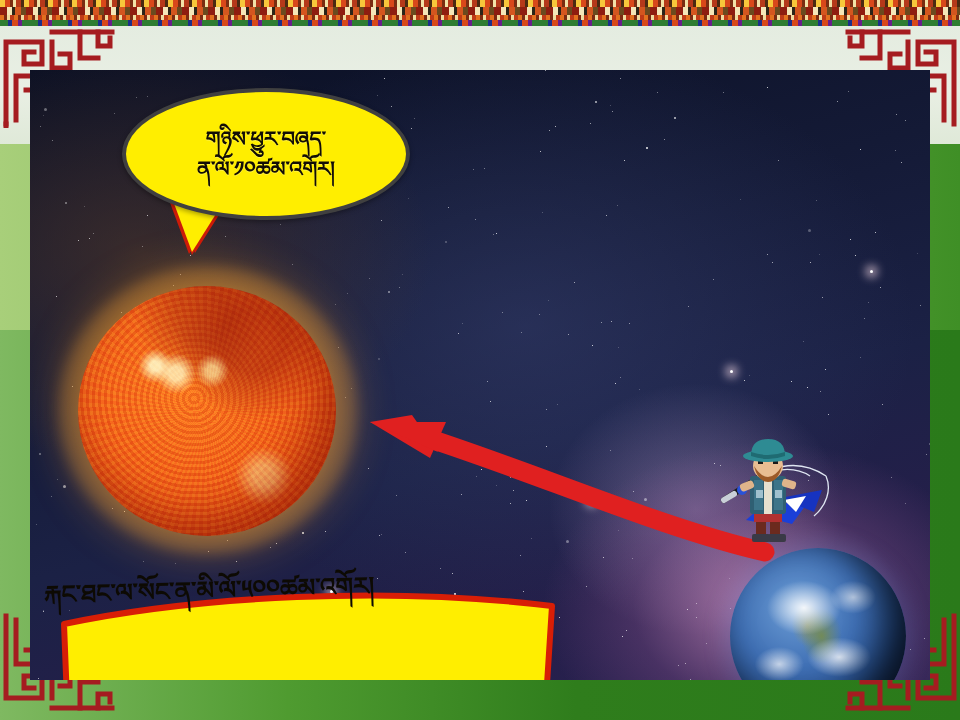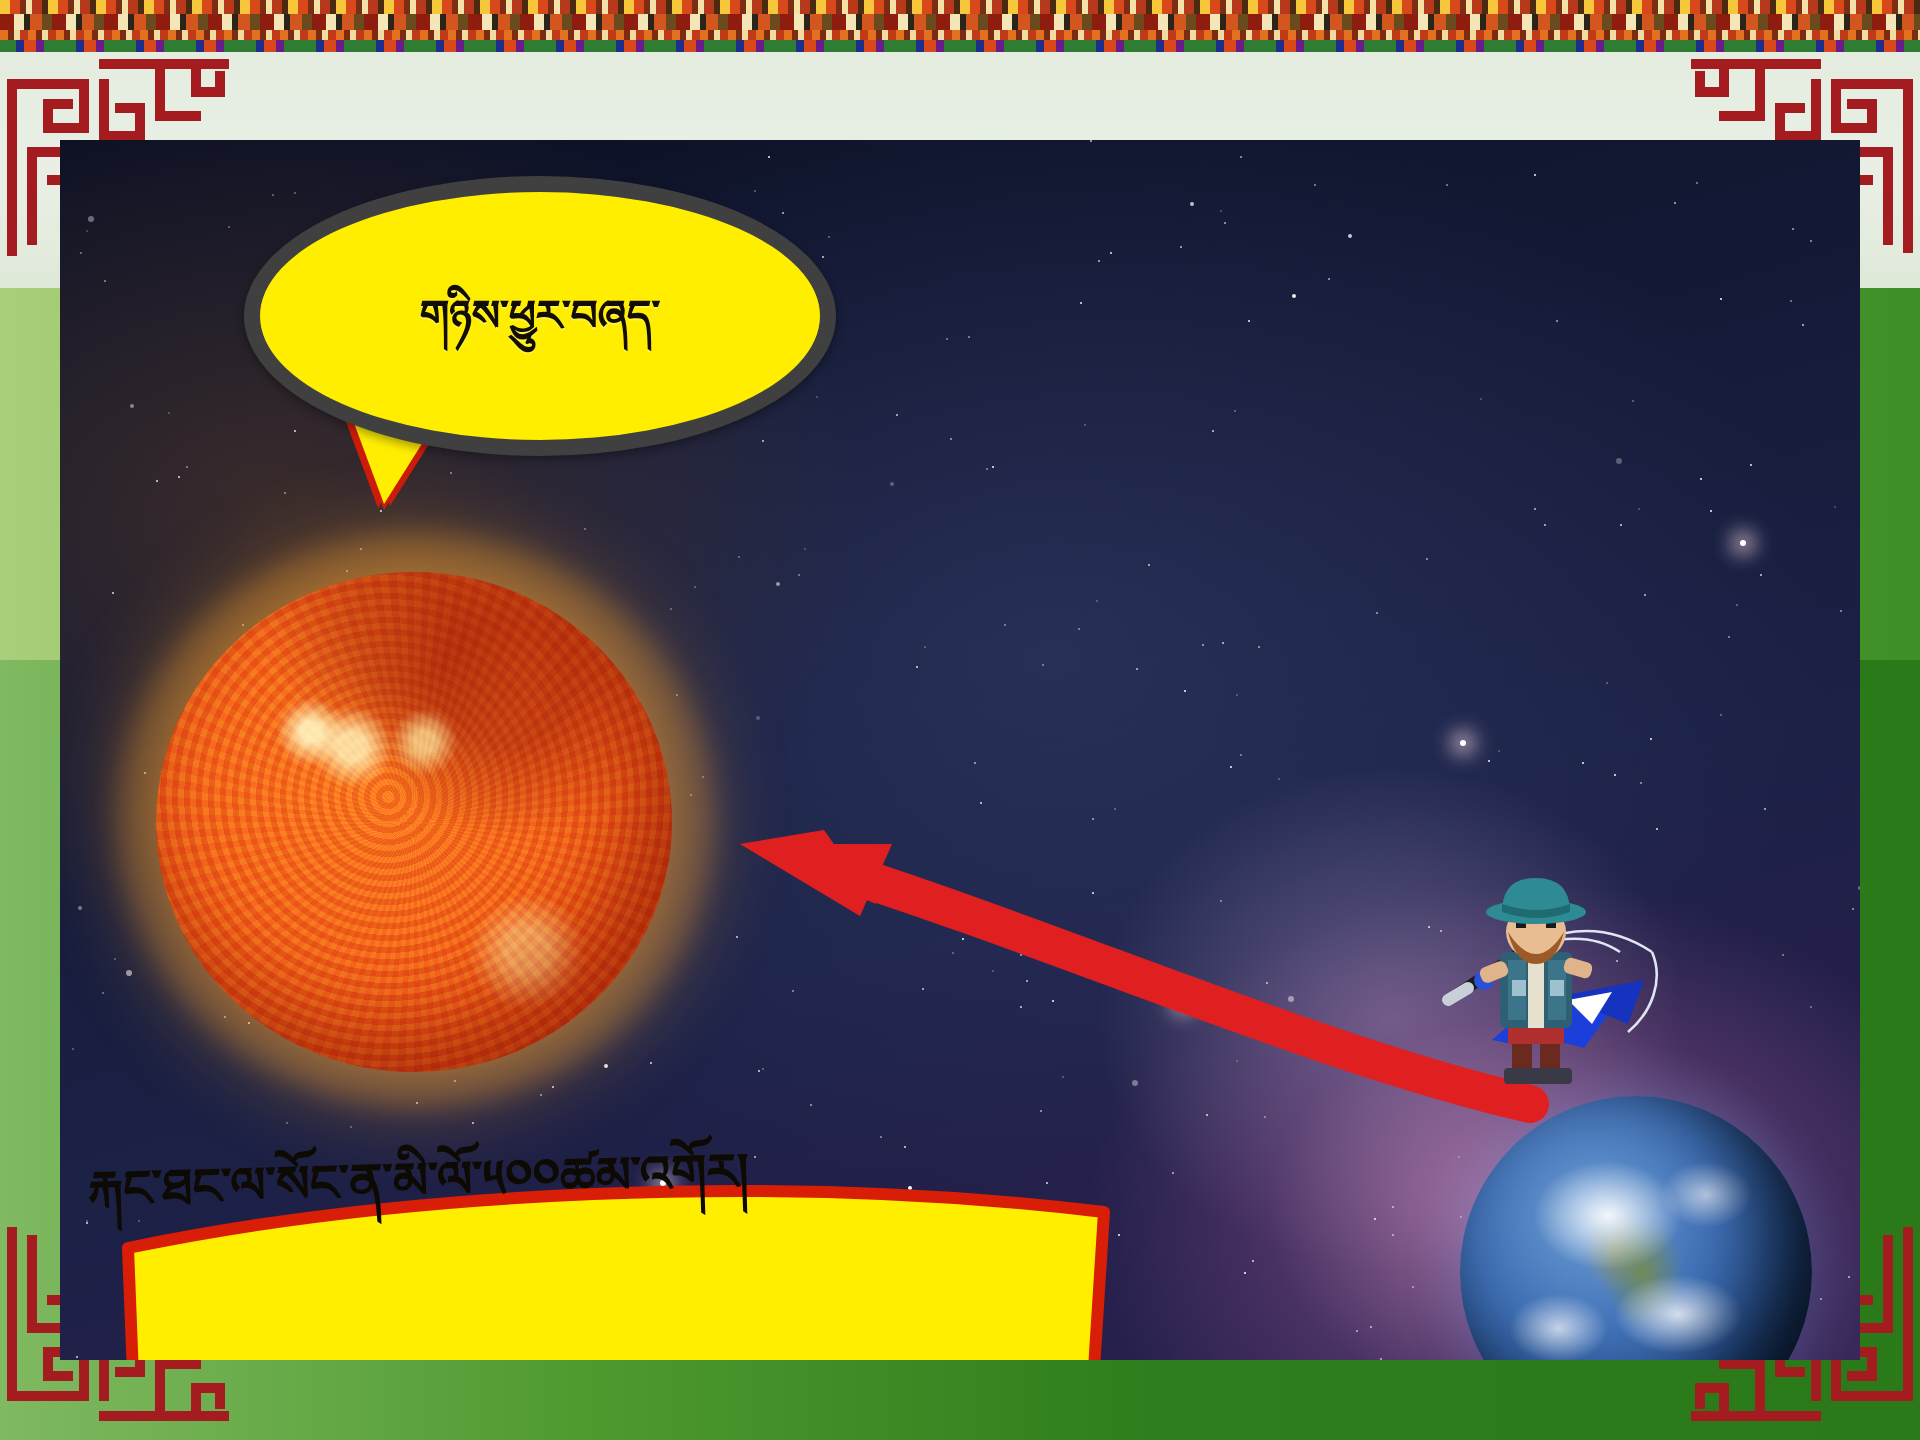--- a/index.html
+++ b/index.html
@@ -134,21 +134,21 @@
 
   
   #arrow{position:absolute;left:330px;top:330px;width:420px;height:170px;}
 
   
   #fisher{position:absolute;left:688px;top:358px;width:122px;height:120px;}
 
   
   #bubble{
     position:absolute;left:122px;top:88px;width:280px;height:124px;
-    background:#ffee00;border:8px solid #404040;border-radius:50%/50%;
+    background:#ffee00;border:4px solid #404040;border-radius:50%/50%;
     box-shadow:0 2px 5px rgba(0,0,0,.35);
     display:flex;align-items:center;justify-content:center;
   }
   #bubble-text{
     color:#120d05;text-align:center;line-height:1.45;
     font-size:21px;font-weight:700;padding:0 12px;
     text-shadow:0 1px 0 rgba(255,255,255,.25);
     font-family:"DejaVu Sans","Liberation Sans",sans-serif;
   }
   #bubble-tail{
@@ -571,16 +571,17 @@
       <path d="M6 42 C140 14, 330 4, 494 24 L488 118 C330 100, 150 112, 10 144 Z" fill="#ffee00" stroke="#d81e06" stroke-width="6" stroke-linejoin="round"></path>
     </svg>
   </div>
 
   <div id="banner-text">རྐང་ཐང་ལ་སོང་ན་མི་ལོ་༥༠༠ཚམ་འགོར།</div>
 
   <div id="bubble-tail"></div>
   <div id="bubble">
     <div id="bubble-text">
         <div>གཉིས་ཕྱུར་བཞད་</div>
+        <div>ན་ལོ་༡༠ཚམ་འགོར།</div>
       </div>
   </div>
 
 </div>
 
 </body></html>

